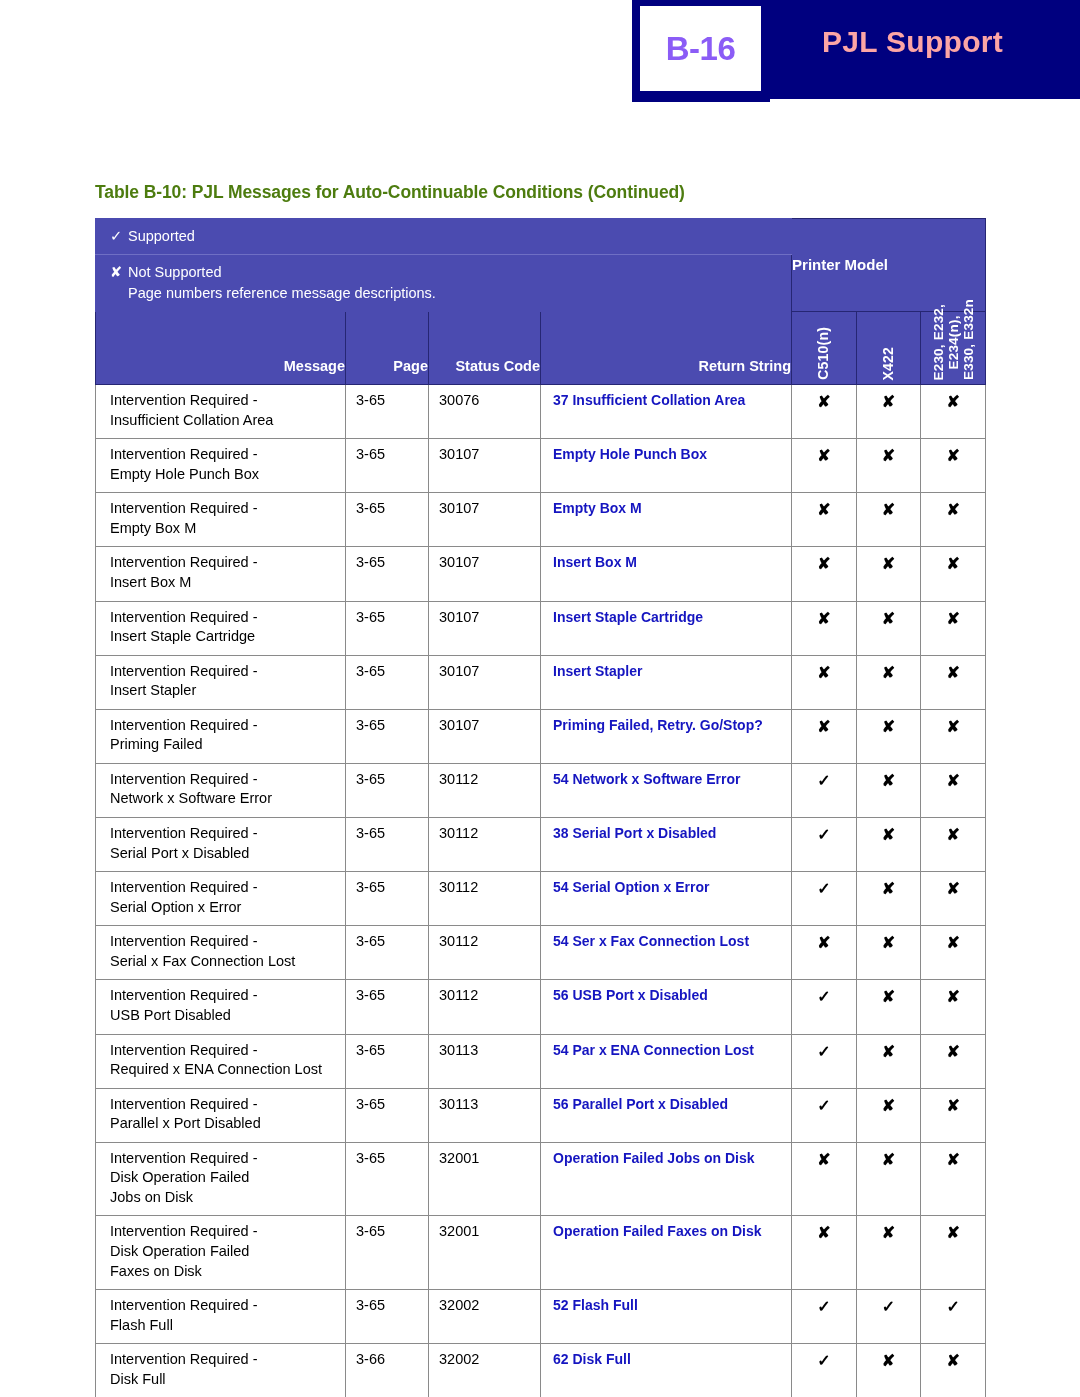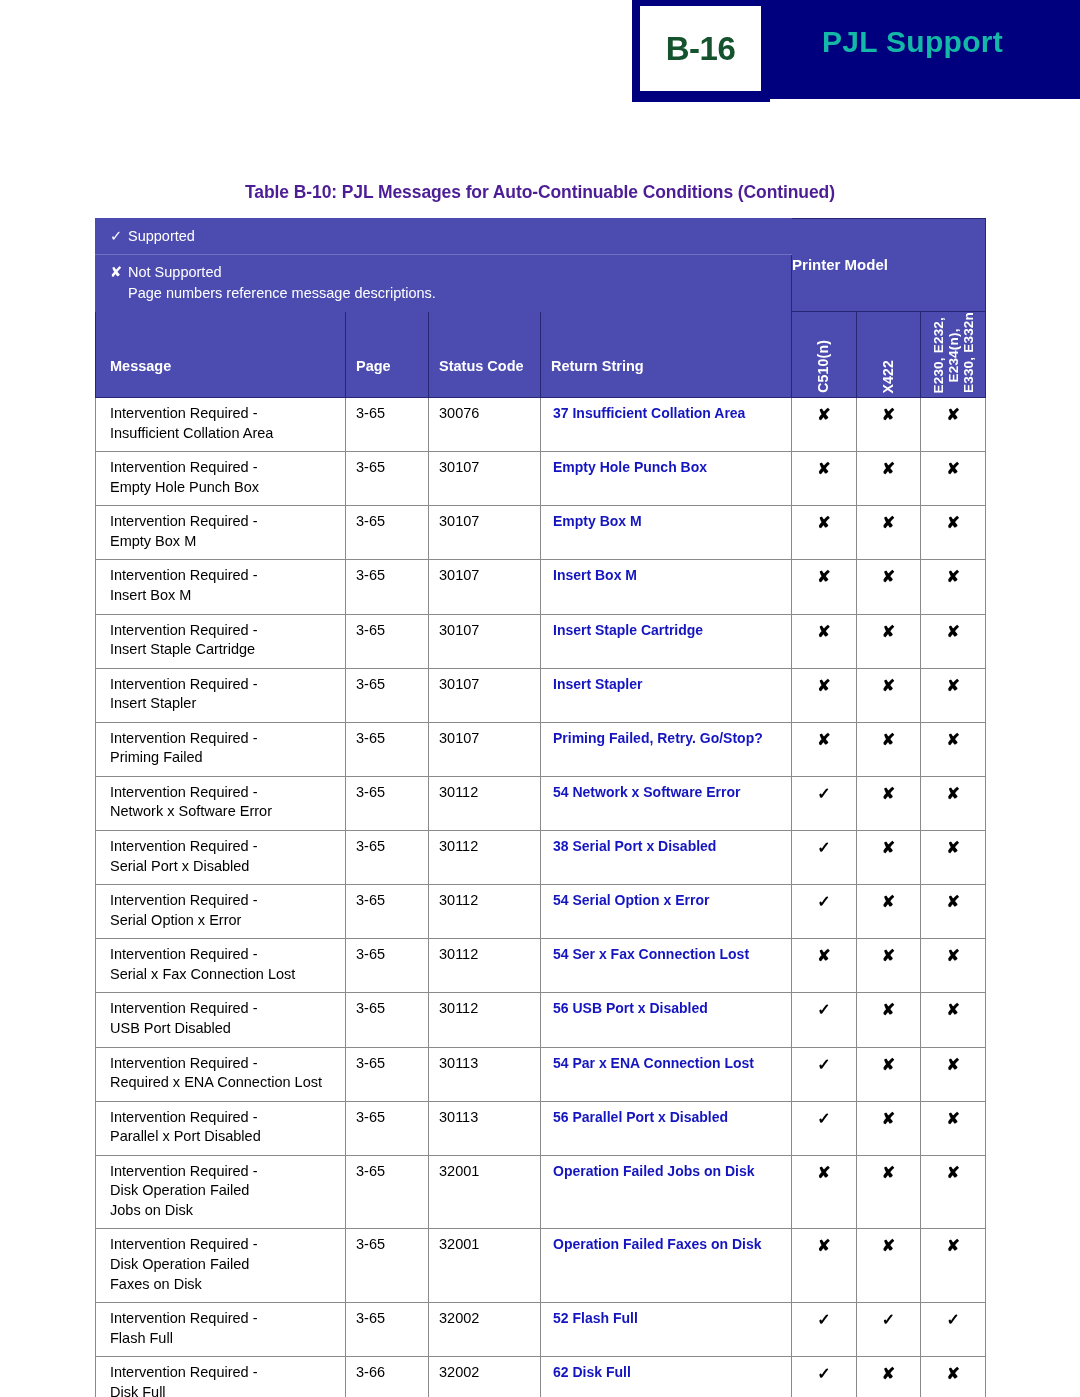--- a/index.html
+++ b/index.html
@@ -29,55 +29,54 @@
     left: 8px;
     top: 6px;
     width: 121px;
     height: 85px;
     background: #ffffff;
     display: flex;
     align-items: center;
     justify-content: center;
   }
   #page-header .folio-text {
-    color: #14532d;
+    color: #8b5cf6;
     font-size: 33px;
     font-weight: bold;
     letter-spacing: -0.5px;
     line-height: 1;
   }
   #page-header .header-title {
     position: absolute;
     left: 190px;
     top: 27px;
-    color: #14b8a6;
+    color: #fca5a5;
     font-size: 30px;
     font-weight: bold;
     letter-spacing: 0.3px;
     line-height: 1;
   }
   #header-underline {
     position: absolute;
     left: 632px;
     top: 99px;
     width: 138px;
     height: 3px;
     background: #00007f;
   }
 
   
   #table-caption {
     position: absolute;
     left: 95px;
     top: 182px;
     width: 890px;
-    text-align: center;
     font-size: 17.5px;
     font-weight: bold;
-    color: #4c1d95;
+    color: #4d7c0f;
     letter-spacing: -0.1px;
   }
 
   
   #pjl-table {
     position: absolute;
     left: 95px;
     top: 218px;
     width: 890px;
     border-collapse: collapse;
@@ -118,22 +117,22 @@
     padding: 6px 0 7px 0;
     vertical-align: middle;
   }
 
   
   .col-head {
     background: #4b4bb0;
     color: #ffffff;
     font-size: 14.5px;
     font-weight: bold;
-    text-align: left;
-    padding: 0 0 23px 14px;
+    text-align: right;
+    padding: 0 0 10px 14px;
     height: 62px;
     vertical-align: bottom;
     border: 1px solid #262673;
   }
   .col-head.narrow-pad { padding-left: 10px; }
 
   .rot-head {
     background: #4b4bb0;
     border: 1px solid #262673;
     height: 62px;

